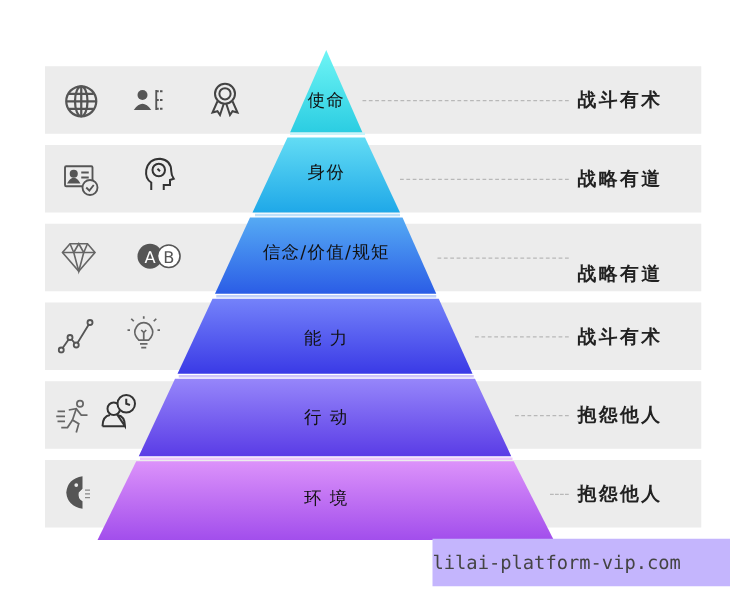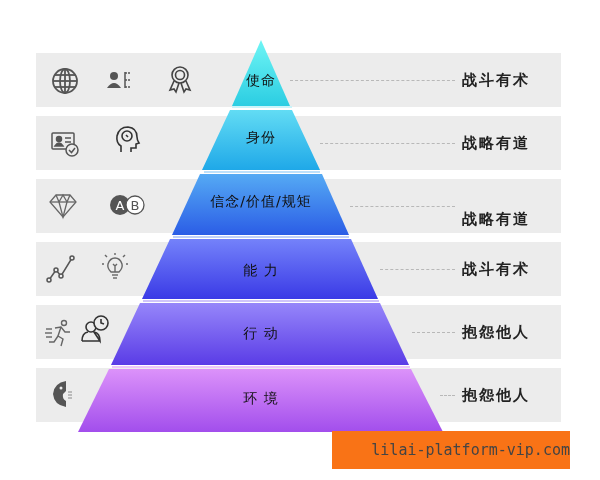--- a/index.html
+++ b/index.html
@@ -4,21 +4,21 @@
 <style>
   html, body { margin:0; padding:0; background:#ffffff; }
   body { width:600px; height:480px; position:relative; overflow:hidden; font-family:"DejaVu Sans", sans-serif; }
   .band { position:absolute; left:36px; width:525px; height:54px; background:#ececec; }
   .icon { position:absolute; width:30px; height:30px; }
   .icon svg { width:100%; height:100%; }
   .dash { position:absolute; height:0; border-top:1px dashed #b8b8b8; }
   .rlabel { position:absolute; left:462px; width:90px; font-size:15px; color:#222; letter-spacing:2px; font-family:"DejaVu Serif", serif; font-weight:bold; }
   #pyr { position:absolute; left:0; top:0; }
   .plabel { position:absolute; font-size:14px; color:#111; text-align:center; font-family:"DejaVu Sans", sans-serif; letter-spacing:1px; }
-  .wm { position:absolute; left:332px; top:431px; width:238px; height:38px; background:#f97316; color:#444; font-size:15px; line-height:38px; text-align:right; font-family:"DejaVu Sans Mono", monospace; }
+  .wm { position:absolute; left:346px; top:431px; width:238px; height:38px; background:#c4b5fd; color:#444; font-size:15px; line-height:38px; text-align:left; font-family:"DejaVu Sans Mono", monospace; }
 </style>
 </head>
 <body>
 
 <div class="band" style="top:53px"></div>
 <div class="band" style="top:116px"></div>
 <div class="band" style="top:179px"></div>
 <div class="band" style="top:242px"></div>
 <div class="band" style="top:305px"></div>
 <div class="band" style="top:368px"></div>

